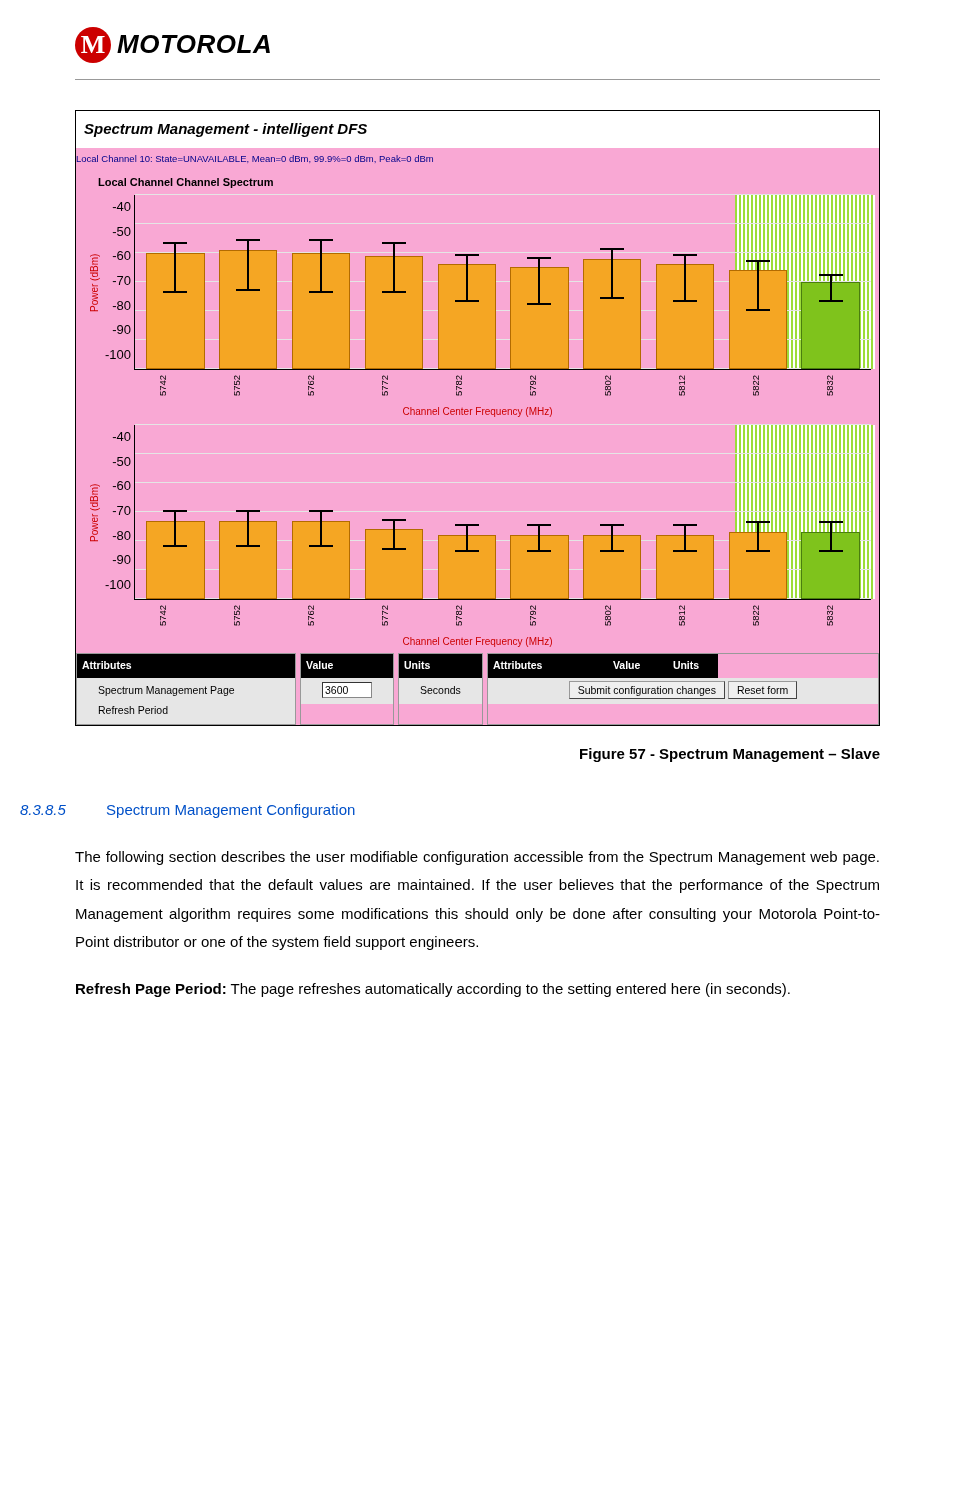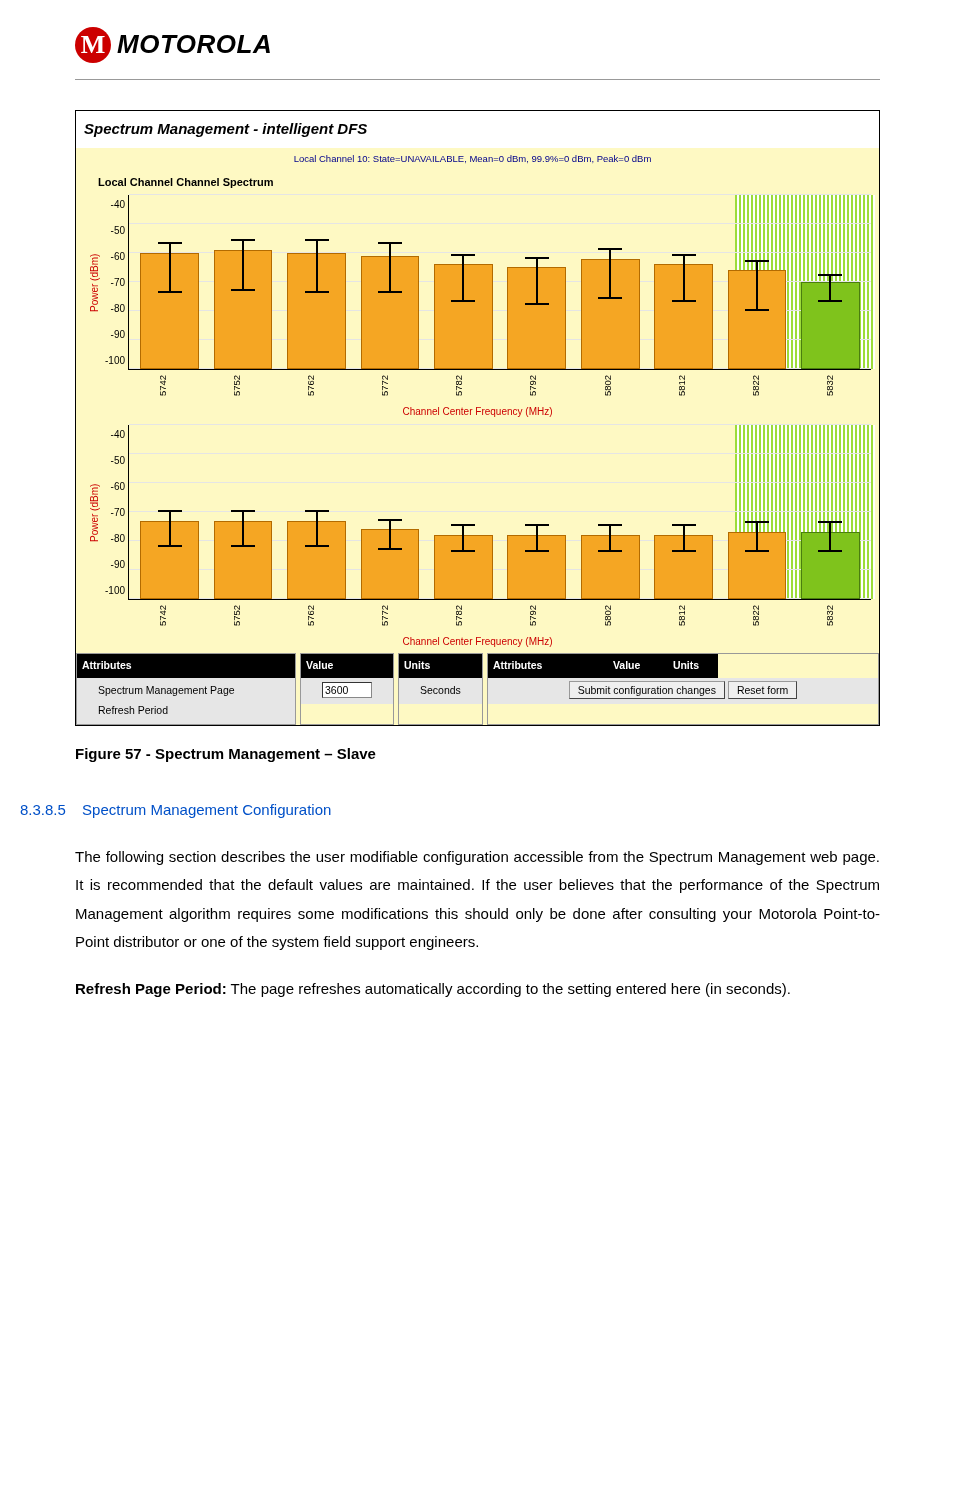--- a/index.html
+++ b/index.html
@@ -45,34 +45,34 @@
       font-size: 26px;
       letter-spacing: 0.5px;
     }
     .body-para {
       text-align: justify;
       margin-bottom: 18px;
     }
     .figure-panel {
       border: 1px solid #000;
       margin: 8px 0 14px 0;
-      background: #fef9c3;
+      background: #f9a8d4;
       width: 100%;
       font-family: Arial, sans-serif;
       font-size: 10px;
     }
     .panel-title {
       background: #fff;
       font-weight: 900;
       font-size: 15px;
       font-style: italic;
       padding: 4px 8px;
     }
     .panel-status {
-      text-align: center;
+      text-align: left;
       font-size: 9.5px;
       color: #00008b;
       padding: 2px 10px 2px 0;
     }
     .chart-block { padding: 2px 8px 2px 8px; }
     .chart-title {
       font-weight: 700;
       font-size: 11px;
       margin-left: 14px;
       margin-bottom: 2px;
@@ -95,23 +95,23 @@
       writing-mode: vertical-rl;
       transform: rotate(180deg);
       text-align: center;
       color: #c00;
       font-size: 10px;
       padding: 0 1px;
     }
     .y-axis {
       display: flex;
       flex-direction: column;
-      justify-content: space-between;
+      justify-content: flex-start;
       align-items: flex-end;
-      font-size: 10px;
+      font-size: 13px;
       padding-right: 3px;
       height: 100%;
     }
     .plot-area {
       flex: 1;
       position: relative;
       border-left: 1px solid #000;
       border-bottom: 1px solid #000;
       height: 100%;
       display: flex;
@@ -226,30 +226,30 @@
       width: 50px;
     }
     .td button, .td input[type="button"] {
       font-size: 10.5px;
       padding: 2px 8px;
       background: #efefef;
       border: 1px outset #999;
       cursor: pointer;
     }
     .fig-caption {
-      text-align: left;
+      text-align: right;
       font-weight: 700;
       margin: 14px 0 28px 0;
     }
     .sec-heading {
       color: #0050c8;
       font-size: 15px;
       margin: 12px 0 18px -55px;
     }
-    .sec-num { margin-right: 12px; }
+    .sec-num { margin-right: 36px; font-style: italic; }
     .page-num {
       text-align: center;
       margin-top: 40px;
       font-size: 14px;
     }
     .row2 { display: flex; }
   </style>
 </head>
 <body>
 

